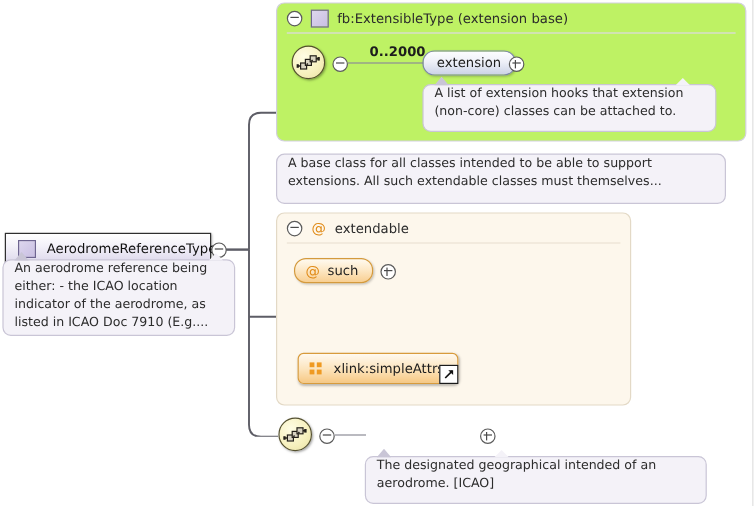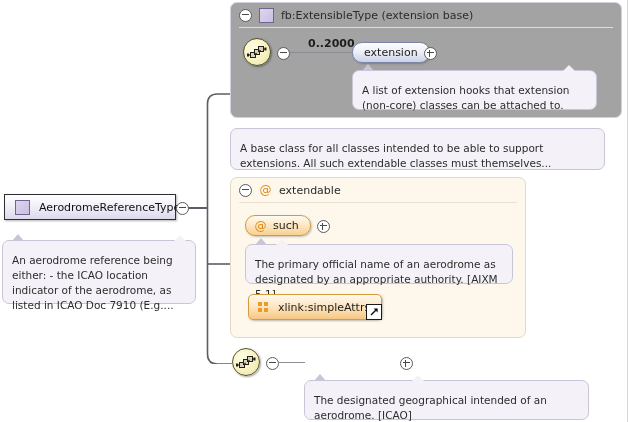--- a/index.html
+++ b/index.html
@@ -22,21 +22,21 @@
   }
 
   
   .panel {
     position: absolute;
     box-sizing: border-box;
     border: 1px solid #cfcfd8;
     border-radius: 7px;
   }
   .panel.lavender {
-    background: #a3a3a3;
+    background: #bef264;
     border-color: #d2d0de;
     text-align: center;
   }
   .panel.cream {
     background: #fdf7ec;
     border-color: #e3d9c6;
   }
   .panel-head {
     position: absolute;
     left: 0;
@@ -209,21 +209,21 @@
     box-shadow: 1px 1px 2px rgba(0,0,0,0.3);
   }
 
   
   .bubble {
     position: absolute;
     box-sizing: border-box;
     background: #f4f2f8;
     border: 1px solid #c9c5d6;
     border-radius: 7px;
-    padding: 12px 9px;
+    padding: 0 9px;
     font-size: 10.5px;
     line-height: 15px;
     color: #2c2c2c;
   }
   .bubble.tail::before,
   .bubble.tail::after {
     content: "";
     position: absolute;
     width: 0; height: 0;
     border-left: 6px solid transparent;
@@ -324,23 +324,20 @@
     </div>
     <div class="panel-head-rule"></div>
   </div>
 
   <div class="node attribute" style="left:245px; top:215px;">
     <span class="at-icon">@</span>
     <span>such</span>
   </div>
   <span class="ctrl plus abs" style="left:317px; top:220px;"></span>
 
-  <div class="bubble tail" style="left:245px; top:244px; width:268px; height:40px;">
-    <span>The primary official name of an aerodrome as designated by an appropriate authority. [AIXM 5.1]</span>
-  </div>
 
   <div class="node attrgroup" style="left:248px; top:294px;">
     <span class="ag-icon">
       <i></i>
         <i></i>
         <i></i>
         <i></i>
     </span>
     <span>xlink:simpleAttrs</span>
     <span class="link-badge">
@@ -378,17 +375,17 @@
   <div class="bubble tail" style="left:304px; top:380px; width:285px; height:40px;">
     <span>The designated geographical intended of an aerodrome. [ICAO]</span>
   </div>
 
   <div class="typebox" style="left:4px; top:194px; width:172px;">
     <span class="type-icon"></span>
     <span>AerodromeReferenceType</span>
   </div>
   <span class="ctrl abs" style="left:176px; top:202px;"></span>
 
-  <div class="bubble tail" style="left:2px; top:240px; width:194px; height:64px;">
+  <div class="bubble tail" style="left:2px; top:216px; width:194px; height:64px;">
     <span>An aerodrome reference being either: - the ICAO location indicator of the aerodrome, as listed in ICAO Doc 7910 (E.g....</span>
   </div>
 
 </div>
 
 </body></html>

